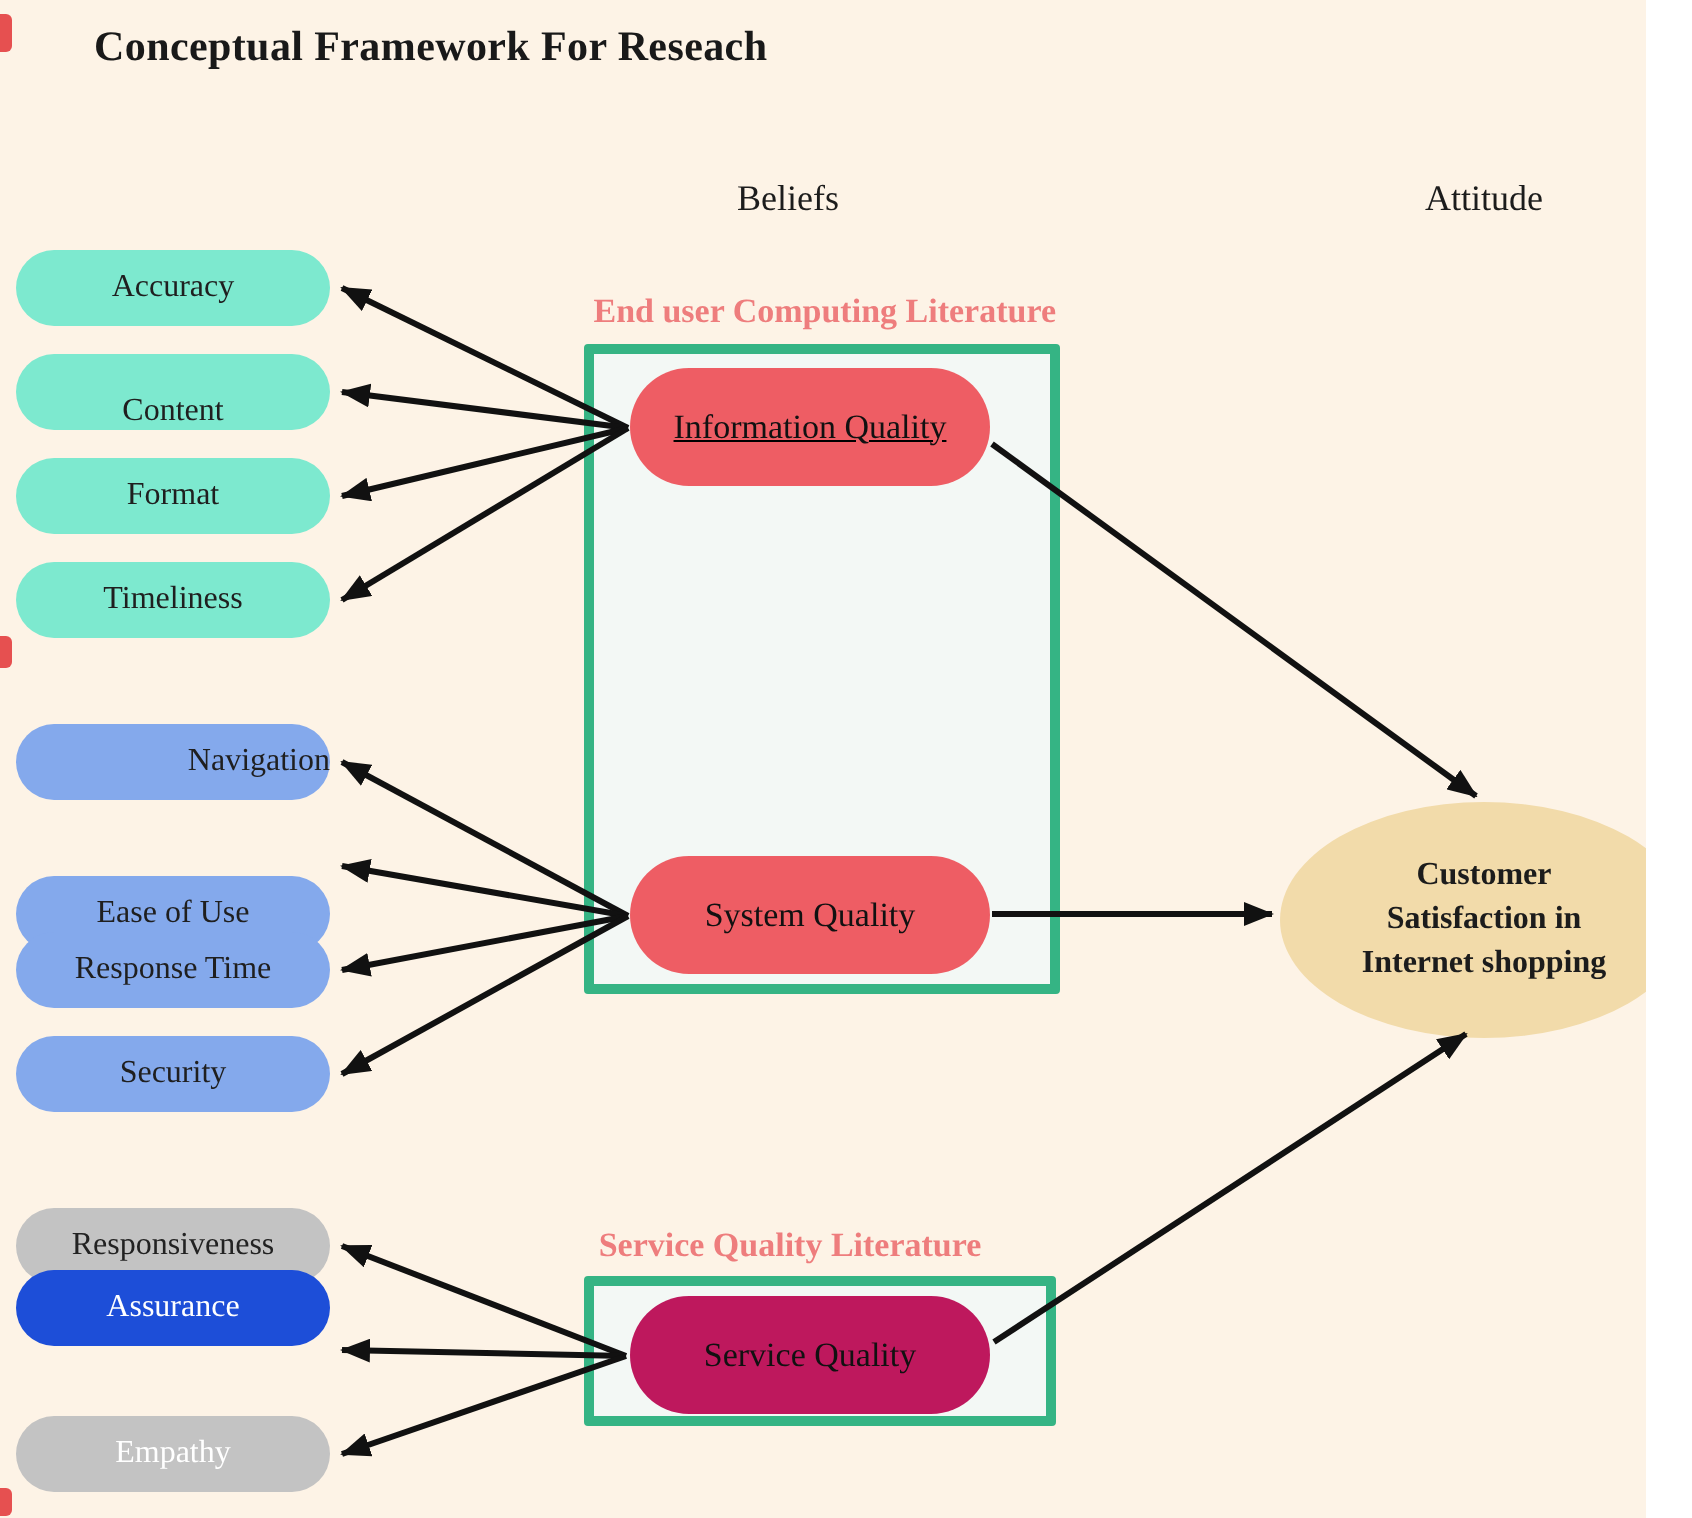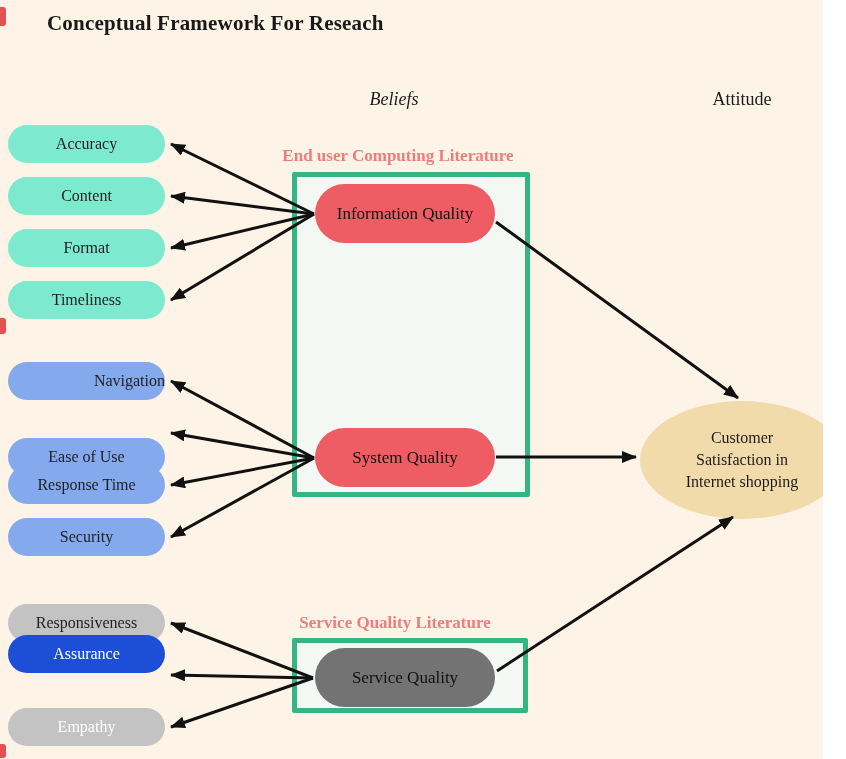--- a/index.html
+++ b/index.html
@@ -10,21 +10,21 @@
   .col-header{position:absolute;top:89px;width:140px;text-align:center;font-size:18px;color:#1c1c1c;z-index:2;}
   .group-box{position:absolute;border:5px solid #35b484;border-radius:2px;z-index:1;}
   .lit-label{position:absolute;width:260px;text-align:center;font-size:17px;font-weight:bold;z-index:2;}
   .pill{position:absolute;left:8px;width:157px;height:38px;border-radius:19px;
         display:flex;align-items:center;justify-content:center;z-index:2;}
   .pill span{font-size:16px;color:#1f1f1f;}
   .construct{position:absolute;left:315px;width:180px;height:59px;border-radius:30px;
         display:flex;align-items:center;justify-content:center;z-index:2;}
   .construct span{font-size:17px;color:#111111;}
   .outcome{position:absolute;left:640px;top:401px;width:204px;height:118px;border-radius:50%;
-        display:flex;flex-direction:column;align-items:center;justify-content:center;z-index:2;}
+        display:flex;flex-direction:column;align-items:center;justify-content:center;z-index:2;font-weight:bold;}
   .outcome span{font-size:16px;line-height:22px;color:#1c1c1c;text-align:center;}
   .edge-mark{position:absolute;left:0;width:6px;border-radius:0 3px 3px 0;z-index:2;}
 </style>
 </head>
 <body>
 
 <div class="canvas" style="background-color: rgb(253, 243, 230);">
 
   <svg id="arrow-layer" width="846" height="759" viewBox="0 0 846 759">
     <defs>
@@ -43,44 +43,44 @@
       <line x1="313" y1="678" x2="171" y2="623" stroke="#111111" stroke-width="3" marker-end="url(#ah)"></line>
       <line x1="313" y1="678" x2="171" y2="675" stroke="#111111" stroke-width="3" marker-end="url(#ah)"></line>
       <line x1="313" y1="678" x2="171" y2="727" stroke="#111111" stroke-width="3" marker-end="url(#ah)"></line>
       <line x1="496" y1="222" x2="738" y2="398" stroke="#111111" stroke-width="3" marker-end="url(#ah)"></line>
       <line x1="496" y1="457" x2="636" y2="457" stroke="#111111" stroke-width="3" marker-end="url(#ah)"></line>
       <line x1="497" y1="671" x2="733" y2="517" stroke="#111111" stroke-width="3" marker-end="url(#ah)"></line>
     </svg>
 
   <div class="title">Conceptual Framework For Reseach</div>
 
-  <div class="col-header" style="left:324px;font-style:italic;">Beliefs</div>
+  <div class="col-header" style="left:324px;">Beliefs</div>
   <div class="col-header" style="left:672px;">Attitude</div>
 
-  <div class="lit-label" style="left: 268px; top: 146px; color: rgb(238, 125, 125);">End user Computing Literature</div>
+  <div class="lit-label" style="left: 268px; top: 146px; color: rgb(238, 125, 125); text-align: right;">End user Computing Literature</div>
   <div class="group-box" style="left: 292px; top: 172px; width: 228px; height: 315px; background-color: rgb(243, 248, 245); border-color: rgb(53, 180, 132);"></div>
 
-  <div class="construct" style="top: 184px; background-color: rgb(238, 93, 100);">
+  <div class="construct" style="top: 184px; background-color: rgb(238, 93, 100); text-decoration: underline;">
     <span>Information Quality</span>
   </div>
   <div class="construct" style="top: 428px; background-color: rgb(238, 93, 100);">
     <span>System Quality</span>
   </div>
 
   <div class="lit-label" style="left: 265px; top: 613px; color: rgb(238, 125, 125);">Service Quality Literature</div>
   <div class="group-box" style="left: 292px; top: 638px; width: 226px; height: 65px; background-color: rgb(243, 248, 245); border-color: rgb(53, 180, 132);"></div>
 
-  <div class="construct" style="top: 648px; background-color: #737373;">
+  <div class="construct" style="top: 648px; background-color: #be185d;">
     <span>Service Quality</span>
   </div>
 
   <div class="pill" style="top: 125px; background-color: rgb(125, 233, 207);">
     <span>Accuracy</span>
   </div>
-  <div class="pill" style="top: 177px; background-color: rgb(125, 233, 207);">
+  <div class="pill" style="top: 177px; background-color: rgb(125, 233, 207); align-items: flex-end;">
     <span>Content</span>
   </div>
   <div class="pill" style="top: 229px; background-color: rgb(125, 233, 207);">
     <span>Format</span>
   </div>
   <div class="pill" style="top: 281px; background-color: rgb(125, 233, 207);">
     <span>Timeliness</span>
   </div>
 
   <div class="pill" style="top: 362px; background-color: rgb(132, 169, 236); justify-content: flex-end;">

